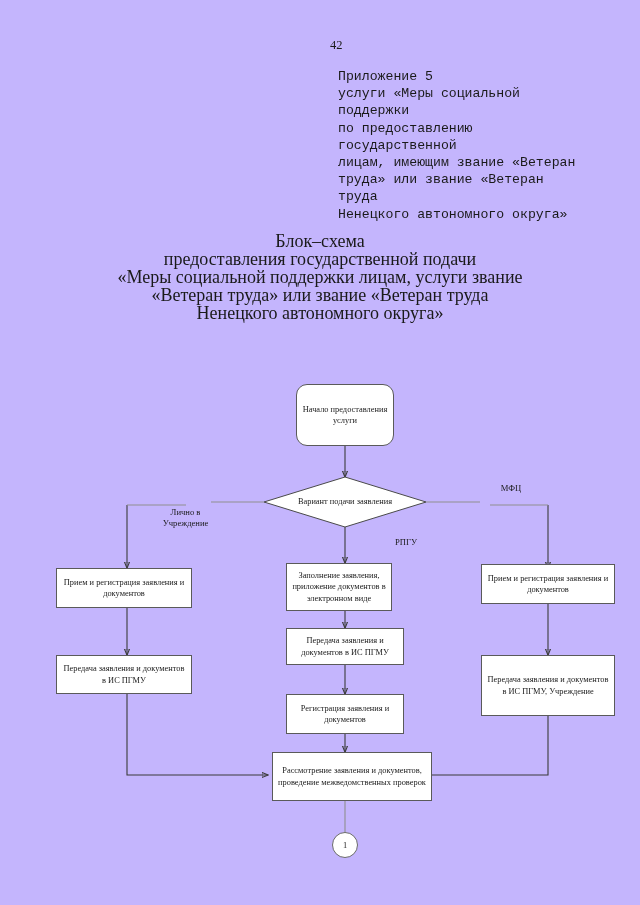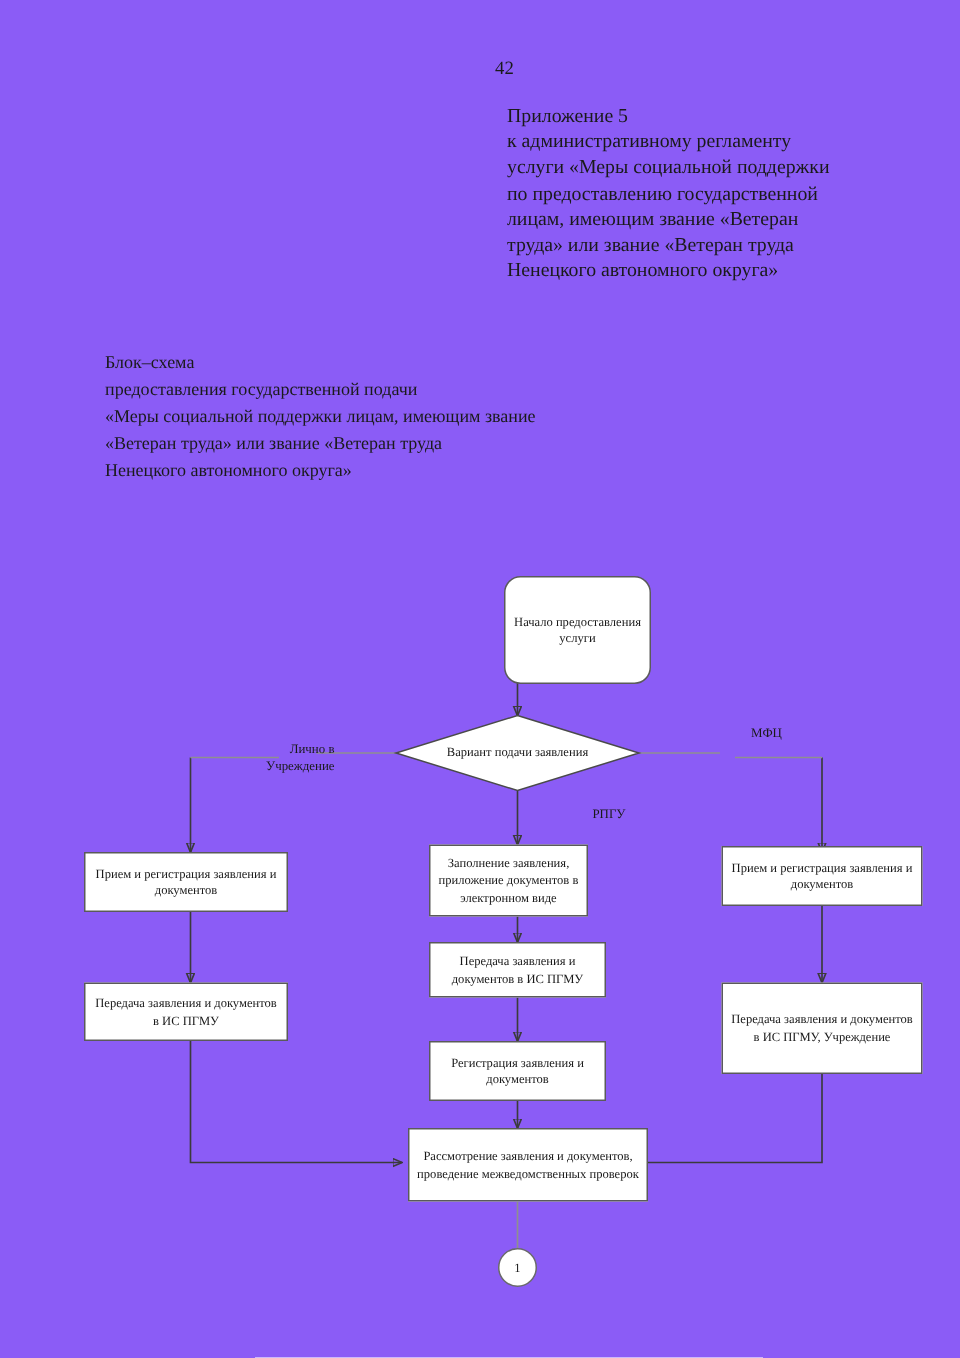--- a/index.html
+++ b/index.html
@@ -10,49 +10,50 @@
   }
   body {
     font-family: "Liberation Serif", "DejaVu Serif", serif;
     color: #1a1a1a;
   }
   #page {
     position: relative;
     width: 640px;
     height: 905px;
     margin: 0 auto;
-    background: #8b5cf6;
+    background: #c4b5fd;
     overflow: hidden;
   }
 
   
   .page-number {
     position: absolute;
     left: 330px;
     top: 38px;
     font-size: 12.5px;
     line-height: 1.2;
   }
   .appendix-block {
     position: absolute;
     left: 338px;
     top: 68px;
     width: 250px;
     font-size: 13.2px;
     line-height: 17.2px;
     text-align: left;
+    font-family: Liberation Mono, monospace;
   }
   .title-block {
     position: absolute;
     left: 70px;
     top: 232px;
     width: 500px;
-    font-size: 12px;
+    font-size: 18px;
     line-height: 18px;
-    text-align: left;
+    text-align: center;
   }
 
   
   .node {
     position: absolute;
     box-sizing: border-box;
     border: 1px solid #5a5a5a;
     background: #ffffff;
     display: flex;
     align-items: center;
@@ -133,32 +134,31 @@
 </style>
 </head>
 <body>
 
 <div id="page">
 
   <div class="page-number">42</div>
 
   <div class="appendix-block">
     <div>Приложение 5</div>
-    <div>к административному регламенту</div>
     <div>услуги «Меры социальной поддержки</div>
     <div>по предоставлению государственной</div>
     <div>лицам, имеющим звание «Ветеран</div>
     <div>труда» или звание «Ветеран труда</div>
     <div>Ненецкого автономного округа»</div>
   </div>
 
   <div class="title-block">
     <div>Блок–схема</div>
     <div>предоставления государственной подачи</div>
-    <div>«Меры социальной поддержки лицам, имеющим звание</div>
+    <div>«Меры социальной поддержки лицам, услуги звание</div>
     <div>«Ветеран труда» или звание «Ветеран труда</div>
     <div>Ненецкого автономного округа»</div>
   </div>
 
   <svg id="wires" viewBox="0 0 640 905" xmlns="http://www.w3.org/2000/svg">
     <defs>
       <marker id="ah" markerWidth="7" markerHeight="7" refX="6.2" refY="3" orient="auto" markerUnits="userSpaceOnUse">
         <path d="M0,0.4 L6.4,3 L0,5.6 z" fill="#3b3b3b" stroke="none"></path>
       </marker>
     </defs>
@@ -183,34 +183,34 @@
     <line x1="345" y1="611" x2="345" y2="628" marker-end="url(#ah)"></line>
     <line x1="345" y1="665" x2="345" y2="694" marker-end="url(#ah)"></line>
     <line x1="345" y1="727" x2="345" y2="752" marker-end="url(#ah)"></line>
 
     <line x1="548" y1="604" x2="548" y2="655" marker-end="url(#ah)"></line>
     <polyline points="548,716 548,775 424,775" marker-end="url(#ah)"></polyline>
 
     <line class="light" x1="345" y1="801" x2="345" y2="832"></line>
   </svg>
 
-  <div class="node rounded" style="left:296px; top:384px; width:98px; height:72px;margin-left:40px;">
+  <div class="node rounded" style="left:296px; top:384px; width:98px; height:62px;">
     <span class="txt">Начало предоставления услуги</span>
   </div>
 
   <div class="diamond-wrap" style="left:264px; top:477px; width:162px; height:50px;">
     <svg width="162" height="50" viewBox="0 0 162 50" xmlns="http://www.w3.org/2000/svg">
       <polygon points="81,0 162,25 81,50 0,25" fill="#ffffff" stroke="#4a4a4a" stroke-width="1"></polygon>
     </svg>
     <div class="diamond-label">
       <span class="txt">Вариант подачи заявления</span>
     </div>
   </div>
 
-  <div class="edge-label" style="left:148px; top:494px; width:75px;text-align:right;">Лично в Учреждение</div>
+  <div class="edge-label" style="left:148px; top:507px; width:75px;">Лично в Учреждение</div>
 
   <div class="edge-label" style="left:488px; top:483px; width:46px;">МФЦ</div>
 
   <div class="edge-label" style="left:352px; top:537px; width:40px; text-align:right;margin-left:25px;">РПГУ</div>
 
   <div class="node" style="left:56px; top:568px; width:136px; height:40px;">
     <span class="txt">Прием и регистрация заявления и документов</span>
   </div>
 
   <div class="node" style="left:56px; top:655px; width:136px; height:39px;">

